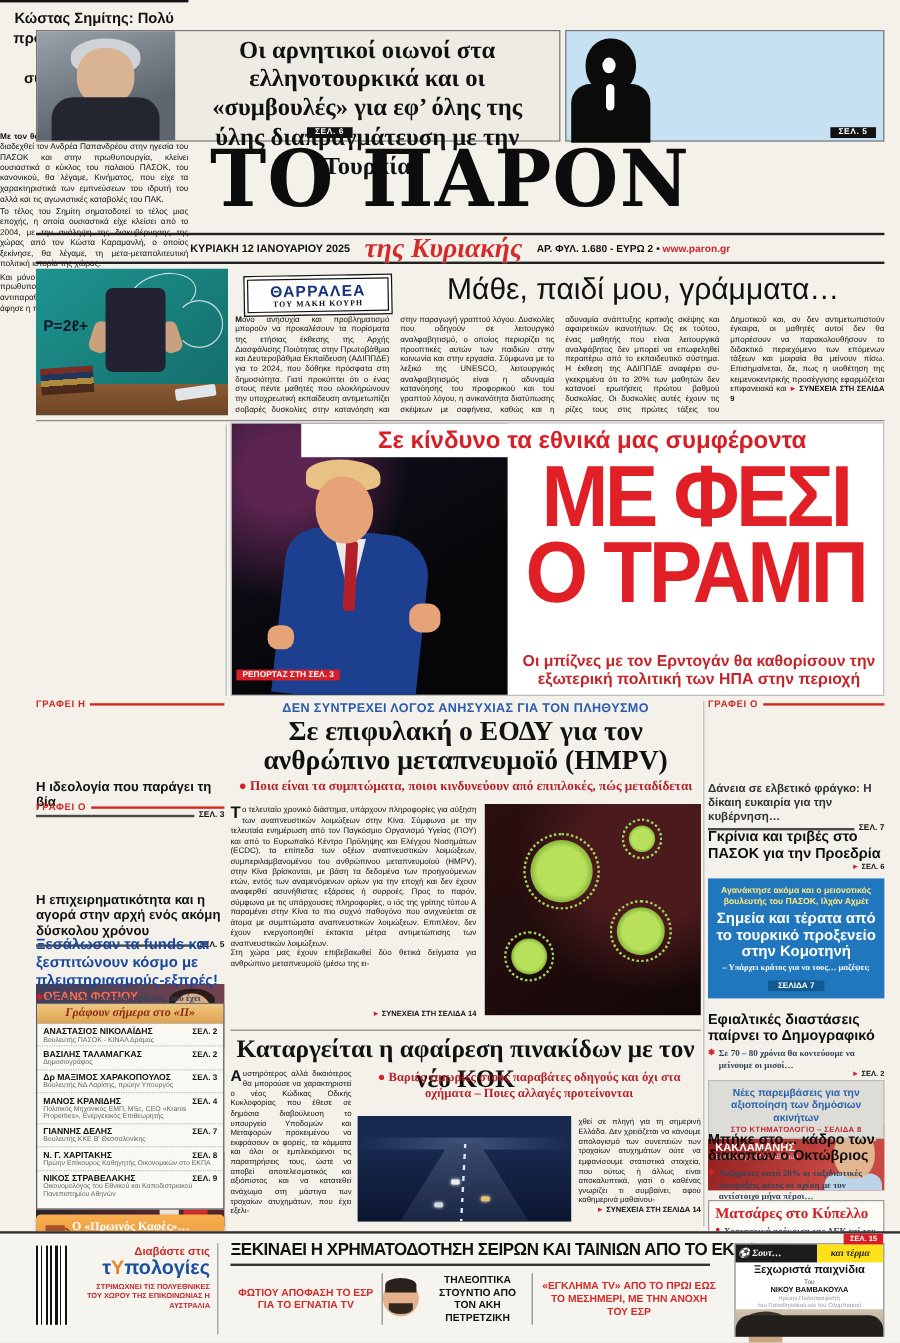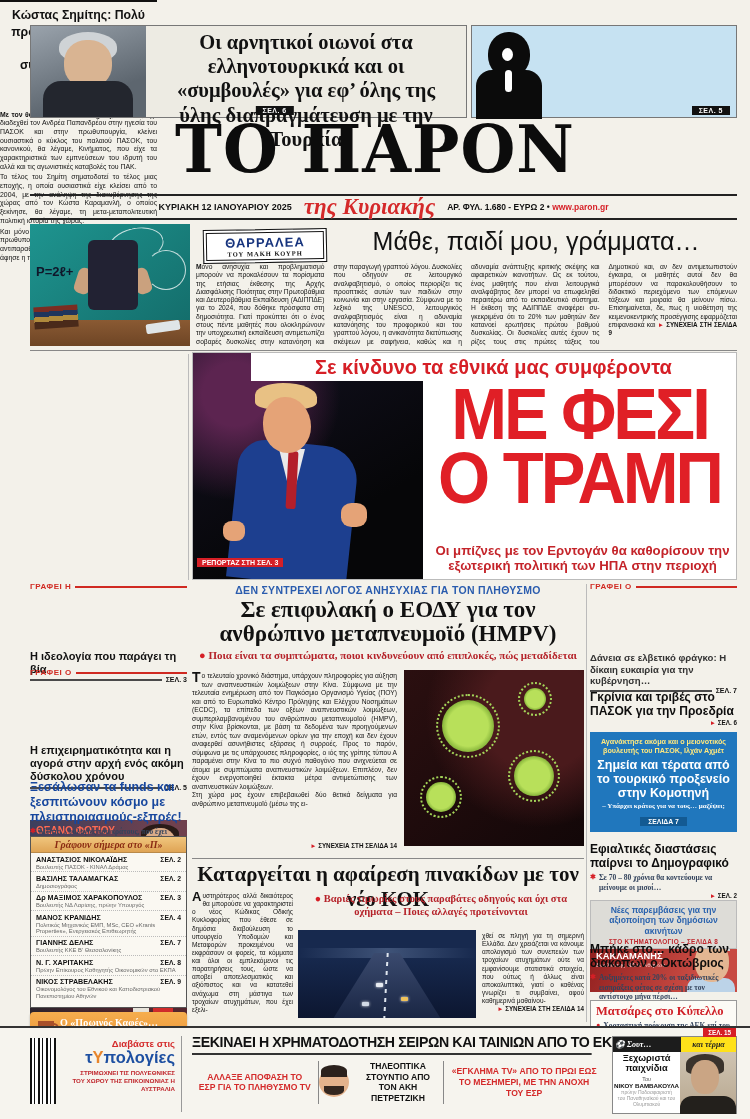--- a/index.html
+++ b/index.html
@@ -186,21 +186,21 @@
   #ekk .face:before{content:"";position:absolute;left:2px;top:-2px;width:26px;height:12px;background:#2b211c;border-radius:50% 50% 0 0;}
   #ekk .face:after{content:"";position:absolute;left:5px;bottom:2px;width:20px;height:9px;background:#33261f;border-radius:0 0 50% 50%;}
   #ekk .c2wrap{flex:1.1;display:flex;align-items:center;justify-content:center;}
   #sout{position:absolute;left:612px;top:8px;width:125px;height:78px;border:1px solid #888;background:#fff;}
   #sout .rbadge{position:absolute;top:-9px;right:0;font-size:6.3px;}
   #sout .hd{display:flex;height:15px;}
   #sout .hd .dk{background:#1c1c1c;color:#fff;flex:1.2;display:flex;align-items:center;gap:2px;padding-left:2px;
       font-style:italic;font-weight:bold;font-size:8px;font-family:"Liberation Serif",serif;}
   #sout .hd .yl{background:#ffe11a;color:#222;flex:1;display:flex;align-items:center;justify-content:center;
       font-style:italic;font-weight:bold;font-size:8px;font-family:"Liberation Serif",serif;}
-  #sout .bd{display:flex;height:62px;}
+  #sout .bd{display:flex;height:62px;flex-direction:column;}
   #sout .tx{flex:1.2;text-align:center;padding-top:2px;}
   #sout .h3{font-size:9.3px;font-weight:900;line-height:1.05;}
   #sout .by{font-size:5.5px;color:#555;margin-top:2px;}
   #sout .nm{font-size:6.2px;font-weight:900;}
   #sout .rl{font-size:5px;color:#999;line-height:1.2;}
   #sout .ph{flex:1;background:linear-gradient(#cfc4b2,#b7a68e);position:relative;}
   #sout .ph .hair{position:absolute;left:6px;top:2px;width:38px;height:20px;background:#3a332c;border-radius:50% 50% 20% 20%;}
   #sout .ph .face{position:absolute;left:11px;top:8px;width:28px;height:34px;background:#caa584;border-radius:46%;}
   #sout .ph .shou{position:absolute;left:0;bottom:0;width:100%;height:18px;background:#23201c;border-radius:12px 12px 0 0;}
   .vline{position:absolute;width:1px;background:#bbb;}
@@ -481,21 +481,21 @@
   <div id="bstrip" class="abs">
     <div id="barcode"></div>
     <div id="typo">
       <div class="read">Διαβάστε στις</div>
       <div class="logo"><span>τ</span><span class="mic">Υ</span><span>πολογίες</span></div>
       <div class="sub">ΣΤΡΙΜΩΧΝΕΙ ΤΙΣ ΠΟΛΥΕΘΝΙΚΕΣ ΤΟΥ ΧΩΡΟΥ ΤΗΣ ΕΠΙΚΟΙΝΩΝΙΑΣ Η ΑΥΣΤΡΑΛΙΑ</div>
     </div>
     <div id="ekk">
       <div class="hl">ΞΕΚΙΝΑΕΙ Η ΧΡΗΜΑΤΟΔΟΤΗΣΗ ΣΕΙΡΩΝ ΚΑΙ ΤΑΙΝΙΩΝ ΑΠΟ ΤΟ ΕΚΚΟΜΕΔ</div>
       <div class="row">
-        <div class="cell red">ΑΛΛΑΞΕ ΑΠΟΦΑΣΗ ΤΟ ΕΣΡ ΓΙΑ ΤΟ ΠΛΗΘΥΣΜΟ TV</div>
+        <div class="cell red">ΦΩΤΙΟΥ ΑΠΟΦΑΣΗ ΤΟ ΕΣΡ ΓΙΑ ΤΟ ΕΓΝΑΤΙΑ TV</div>
         <div class="div"></div>
         <div class="c2wrap">
             <div class="face"></div>
           <div class="cell">ΤΗΛΕΟΠΤΙΚΑ ΣΤΟΥΝΤΙΟ ΑΠΟ ΤΟΝ ΑΚΗ ΠΕΤΡΕΤΖΙΚΗ</div>
           </div>
         <div class="div"></div>
         <div class="cell red" style="flex:1.3;">«ΕΓΚΛΗΜΑ TV» ΑΠΟ ΤΟ ΠΡΩΙ ΕΩΣ ΤΟ ΜΕΣΗΜΕΡΙ, ΜΕ ΤΗΝ ΑΝΟΧΗ ΤΟΥ ΕΣΡ</div>
       </div>
     </div>
     <div id="sout">

